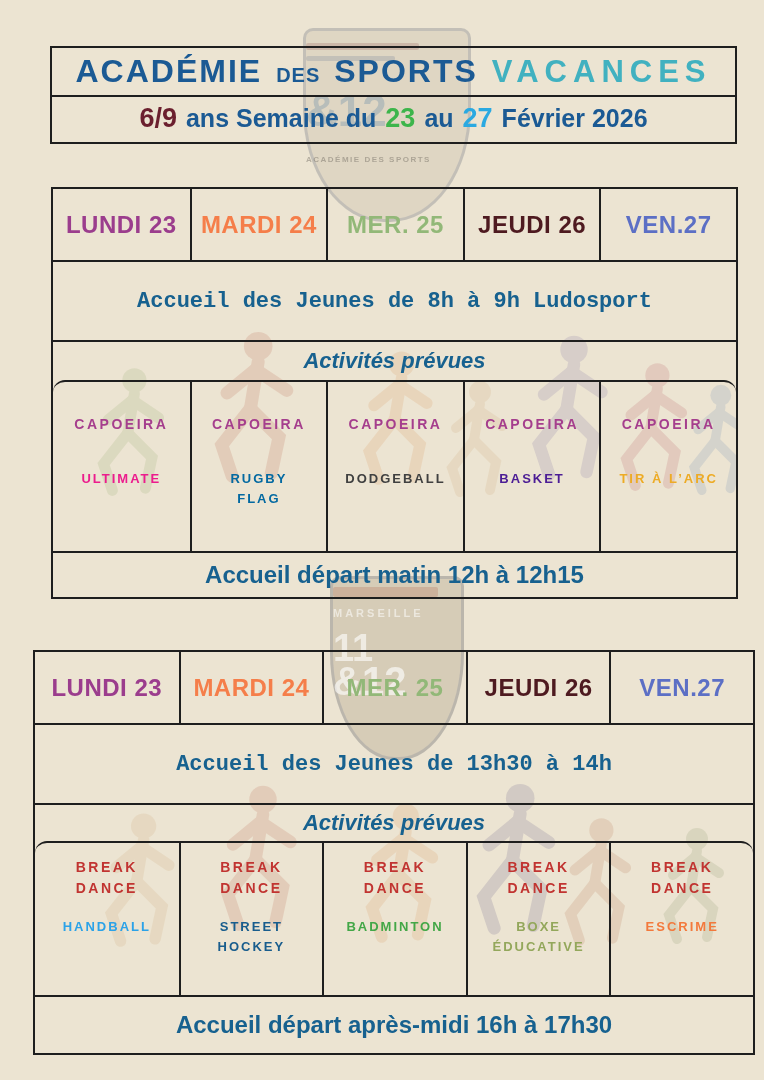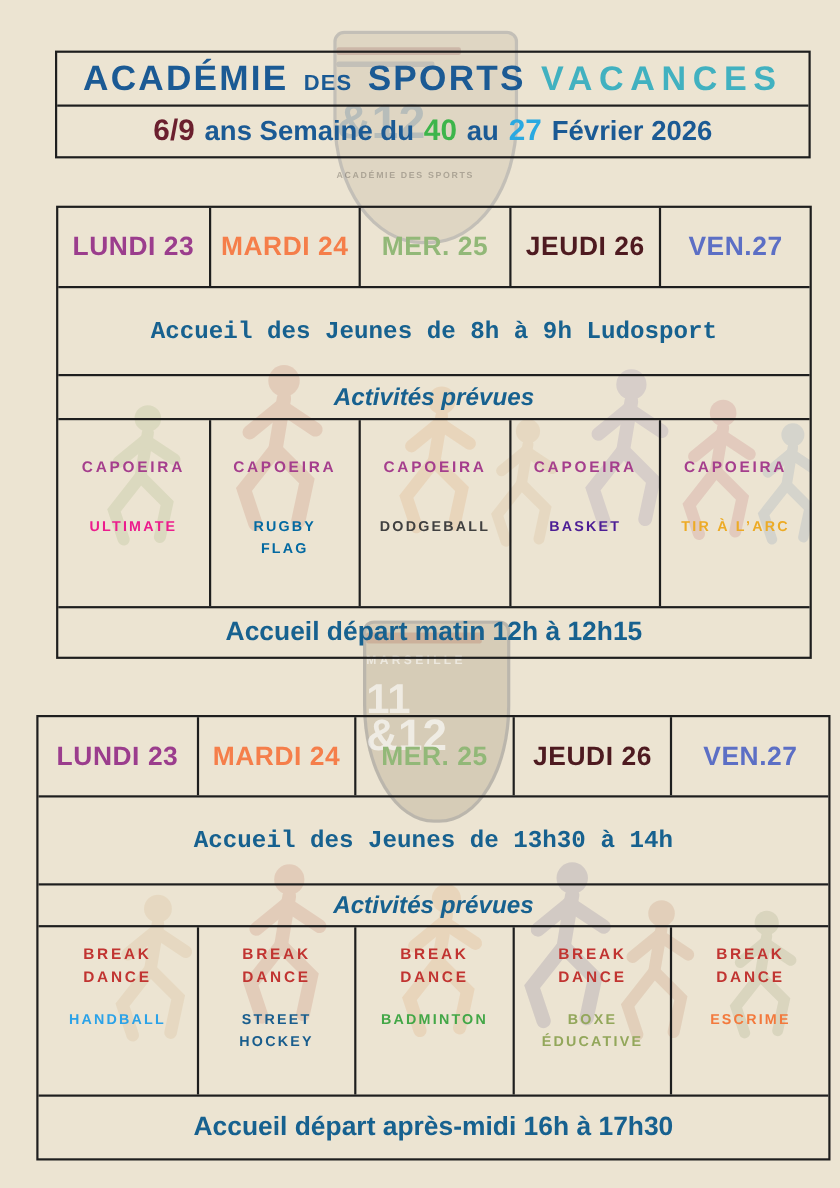--- a/index.html
+++ b/index.html
@@ -17,21 +17,21 @@
     border:3px solid rgba(70,90,130,0.18);
     background:rgba(140,125,100,0.13);
     border-radius:10px 10px 48% 48% / 10px 10px 58% 58%;
     display:flex;flex-direction:column;align-items:flex-start;
   }
   .shield-top{left:303px;top:28px;width:162px;height:188px;}
   .shield-top .bar{width:70%;height:7px;margin-top:12px;background:rgba(120,45,50,0.18);border-radius:2px;}
   .shield-top .bar2{width:55%;height:5px;margin-top:6px;background:rgba(40,70,120,0.15);border-radius:2px;}
   .shield-top .num{margin-top:28px;font-size:44px;font-weight:700;color:rgba(27,90,148,0.20);line-height:1;}
   .shield-top .club{margin-top:22px;font-size:8px;letter-spacing:1.5px;color:rgba(90,85,75,0.38);font-weight:700;}
-  .shield-mid{left:330px;top:564px;width:128px;height:178px;background:rgba(150,135,110,0.26);}
+  .shield-mid{left:330px;top:576px;width:128px;height:178px;background:rgba(150,135,110,0.26);}
   .shield-mid .cap{width:82%;height:10px;margin-top:8px;background:rgba(165,70,45,0.20);border-radius:2px;}
   .shield-mid .city{margin-top:10px;font-size:11px;font-weight:700;letter-spacing:3px;color:rgba(255,255,255,0.55);}
   .shield-mid .n1{margin-top:14px;font-size:38px;font-weight:700;line-height:0.8;color:rgba(255,255,255,0.60);}
   .shield-mid .n2{font-size:40px;font-weight:700;line-height:0.9;color:rgba(255,255,255,0.62);}
   .athletes{position:absolute;z-index:0;}
 
   
   .box{position:absolute;z-index:1;border:2px solid #1e1e1e;box-sizing:border-box;}
   .header-box{left:50px;top:46px;width:687px;}
   .title-row{
@@ -60,21 +60,21 @@
   .days .cells > div{
     display:flex;align-items:center;justify-content:center;
     font-size:24px;font-weight:700;letter-spacing:0.5px;
   }
   .fullrow{
     display:flex;align-items:center;justify-content:center;
     font-weight:700;color:#17618f;
   }
   .arrival{height:80px;font-size:22px;font-family:Liberation Mono, monospace;}
   .acts-title{height:40px;font-size:22px;font-style:italic;}
-  .acts{height:171px;}
+  .acts{height:171px;border-radius:12px;}
   .sched-2 .acts-title{height:38px;}
   .sched-2 .acts{height:154px;}
   .acts .cells > div{
     display:flex;flex-direction:column;align-items:center;
     text-align:center;padding-top:32px;gap:34px;
   }
   .sched-2 .acts .cells > div{padding-top:14px;gap:18px;}
   .act-main{font-size:14px;font-weight:700;letter-spacing:2.5px;white-space:pre-line;line-height:1.5;}
   .act-sport{font-size:13px;font-weight:700;letter-spacing:2px;white-space:pre-line;line-height:1.55;}
   .departure{height:46px;font-size:24px;}
@@ -131,21 +131,21 @@
   <div class="box header-box">
     <div class="title-row">
       <span class="t-lg" style="color: rgb(27, 90, 148);">ACADÉMIE</span>
       <span class="t-sm" style="color: rgb(27, 90, 148);">DES</span>
       <span class="t-lg" style="color: rgb(27, 90, 148);">SPORTS</span>
       <span class="t-vac" style="color: rgb(65, 177, 192);">VACANCES</span>
     </div>
     <div class="subtitle-row">
       <span class="s-num" style="color: rgb(107, 31, 46);">6/9</span>
       <span class="s-txt" style="color: rgb(27, 90, 148);">ans Semaine du</span>
-      <span class="s-num" style="color: rgb(61, 181, 75);">40</span>
+      <span class="s-num" style="color: rgb(61, 181, 75);">23</span>
       <span class="s-txt" style="color: rgb(27, 90, 148);">au</span>
       <span class="s-num" style="color: rgb(42, 169, 225);">27</span>
       <span class="s-txt" style="color: rgb(27, 90, 148);">Février 2026</span>
     </div>
   </div>
 
   <div class="box sched sched-1">
     <div class="row days">
       <div class="cells">
         <div style="color: rgb(155, 61, 141);">LUNDI 23</div>

